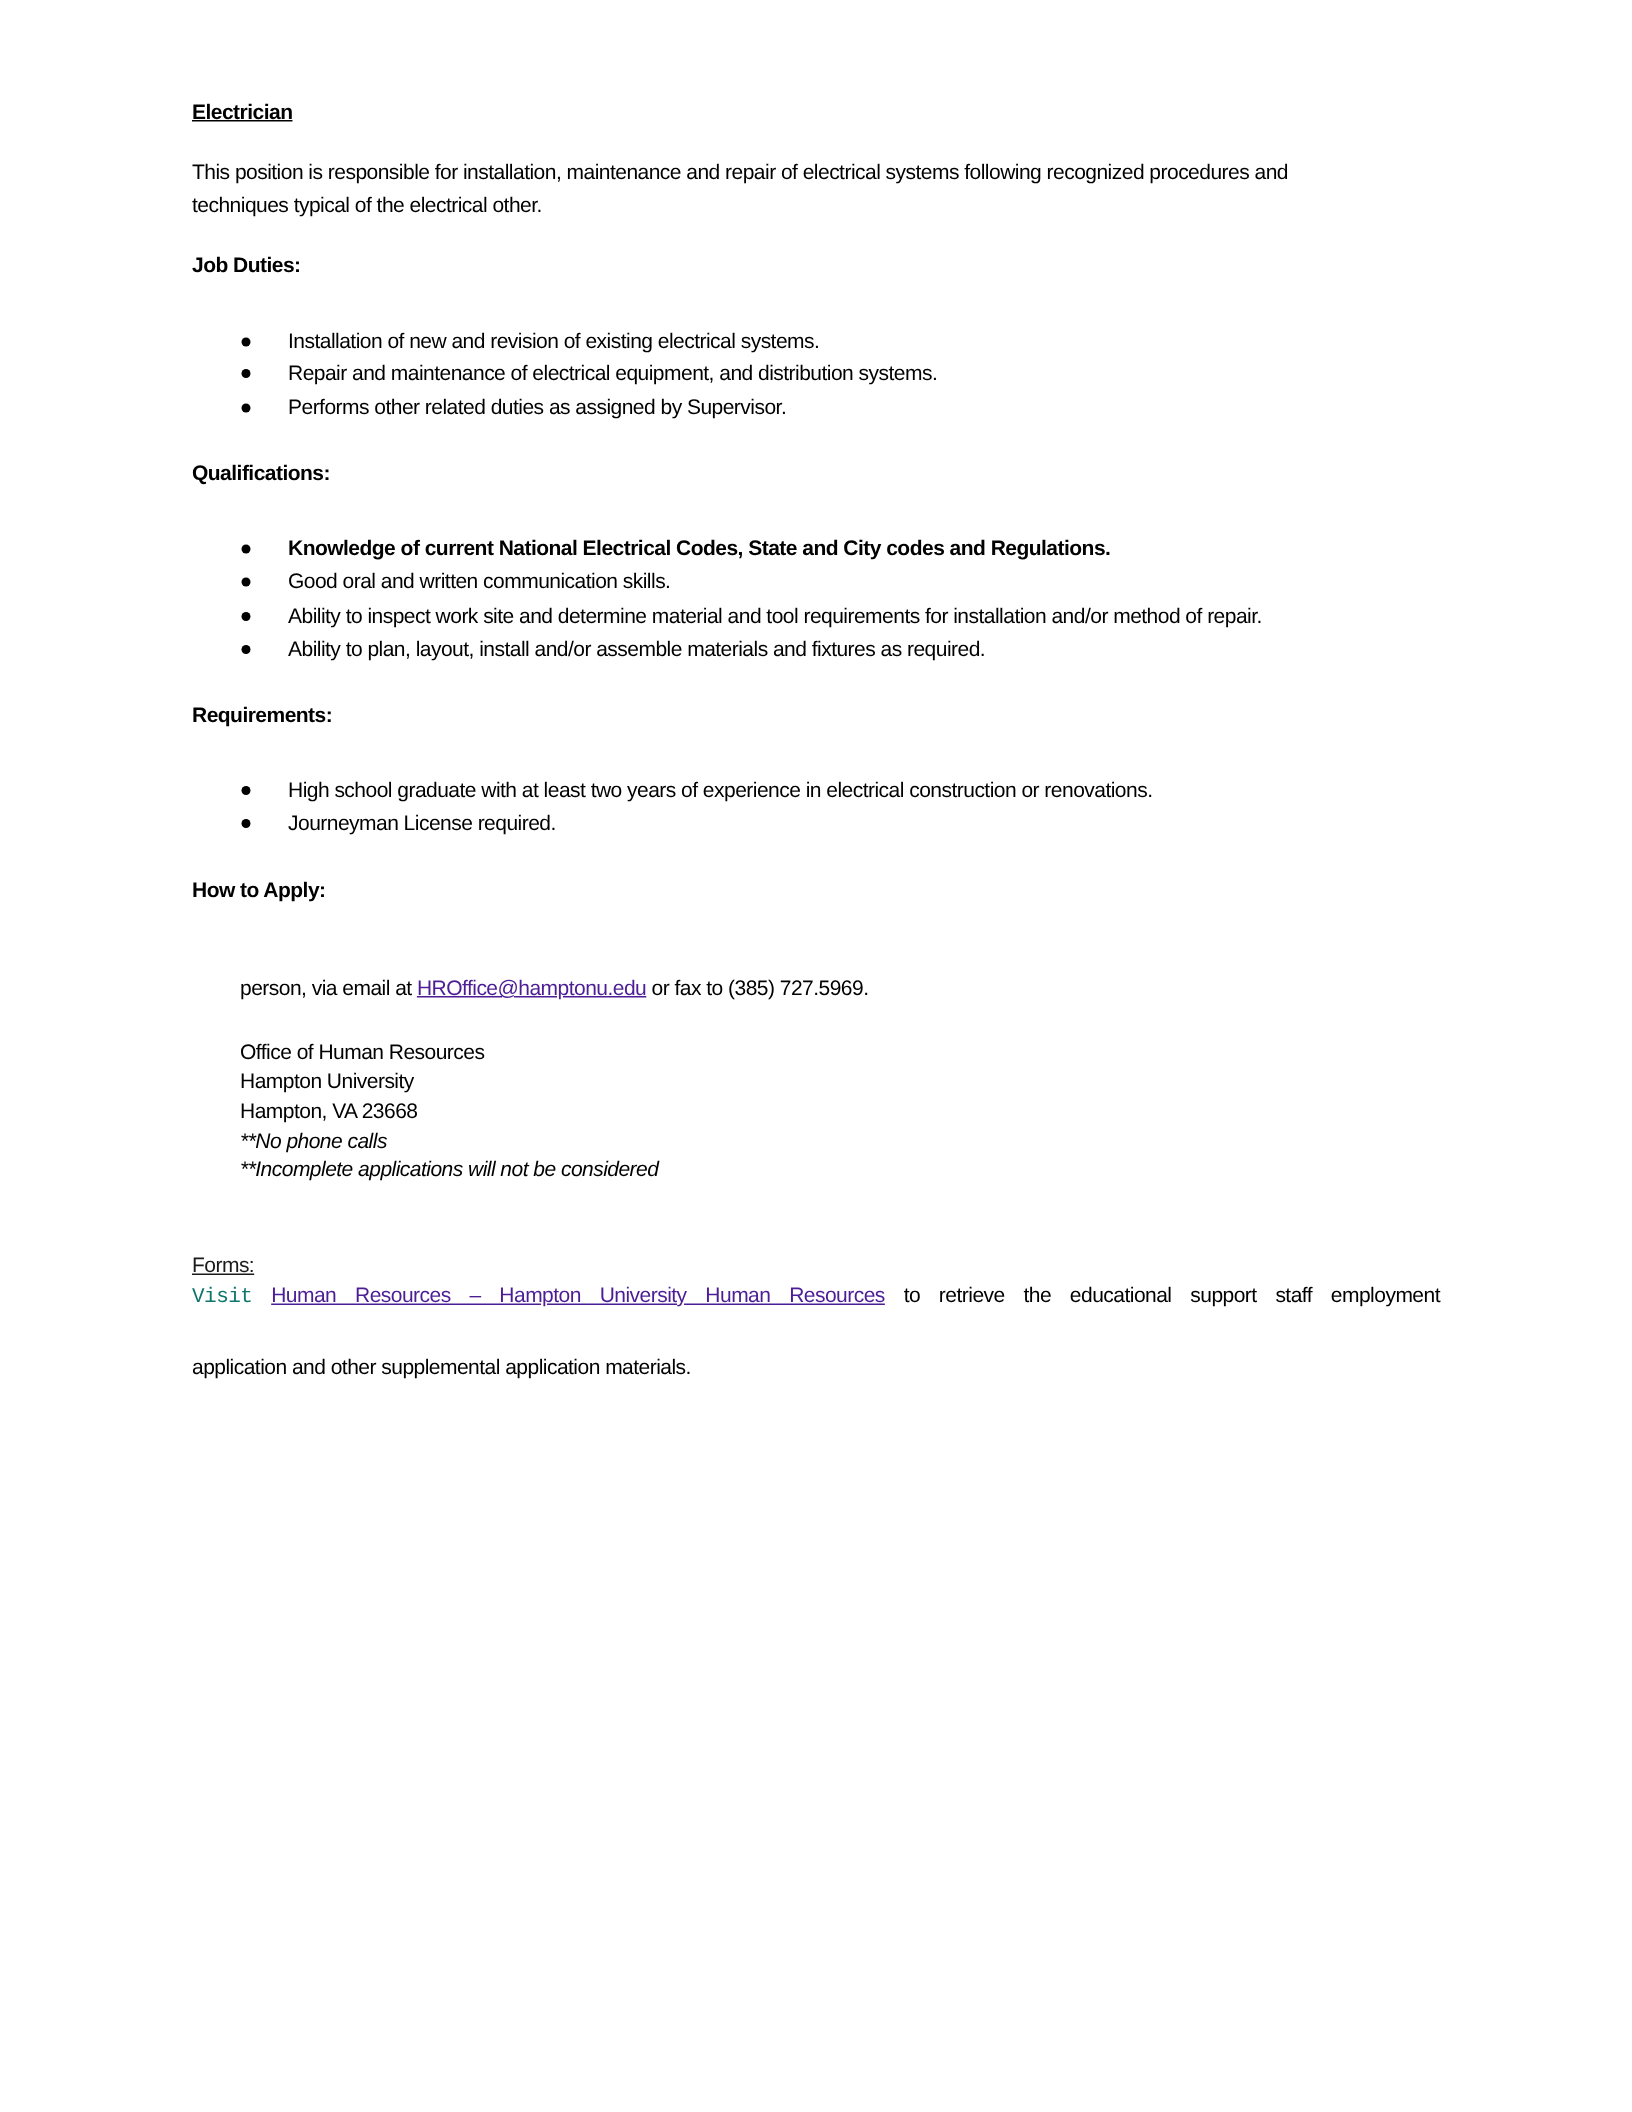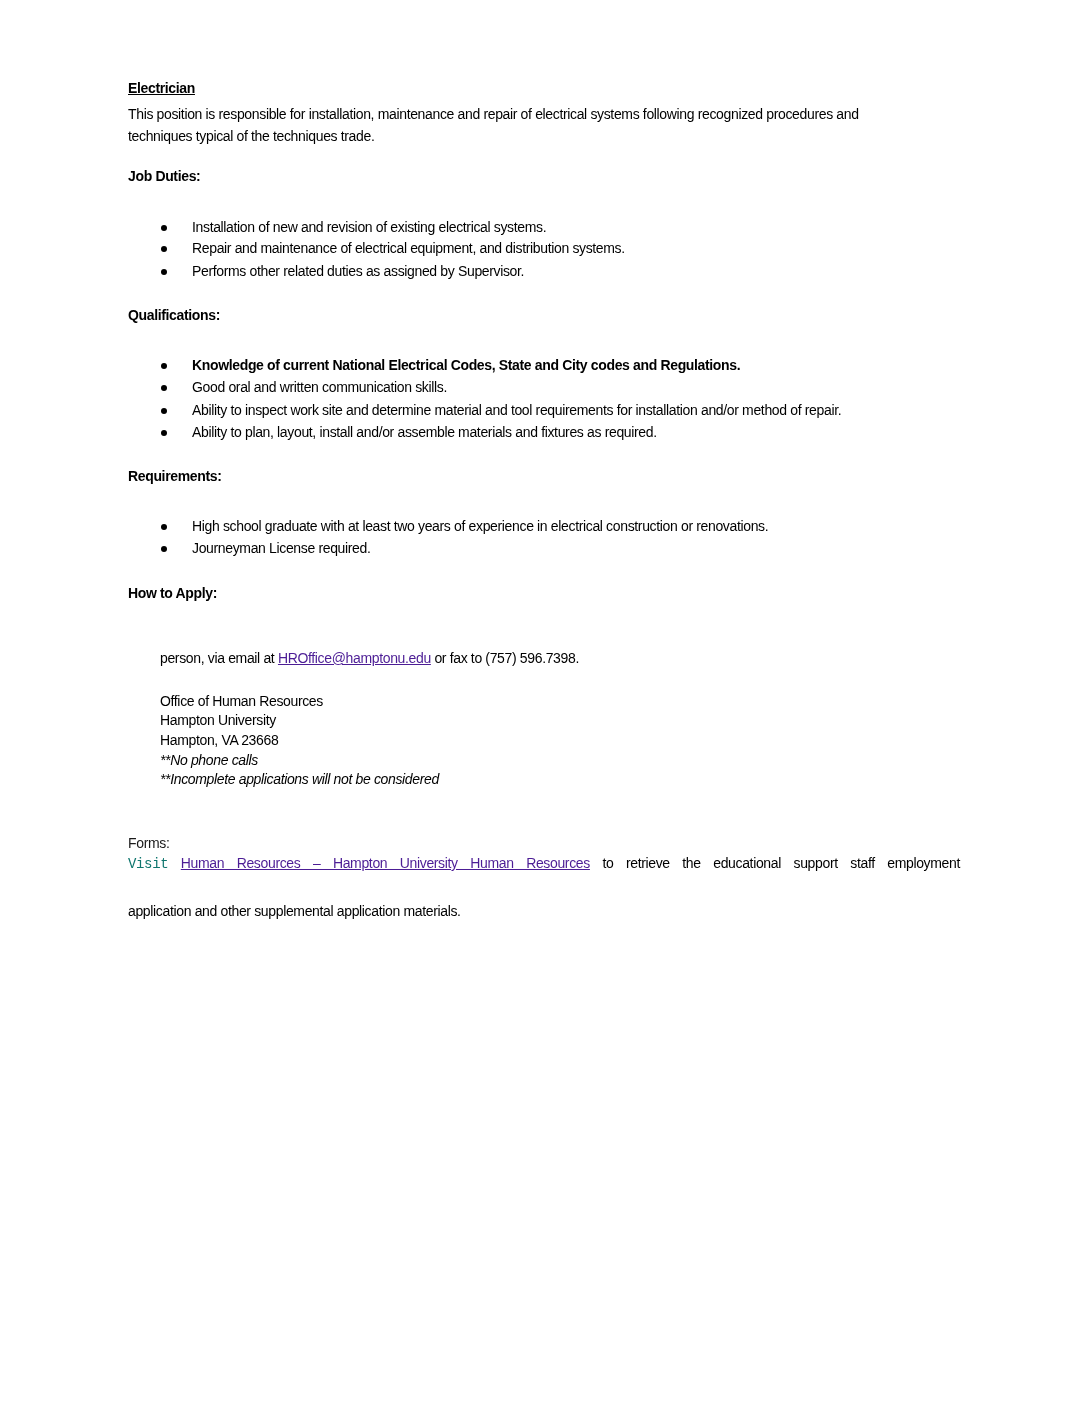--- a/index.html
+++ b/index.html
@@ -5,33 +5,33 @@
   html, body { margin: 0; padding: 0; background: #ffffff; }
   body { width: 1088px; height: 1408px; position: relative; overflow: hidden;
          font-family: "Liberation Sans", sans-serif; color: #000; font-size: 14px; }
   .page { position: absolute; left: 0; top: 0; width: 1088px; height: 1408px; }
   .abs { position: absolute; white-space: nowrap; letter-spacing: -0.35px; }
   .title { font-weight: bold; text-decoration: underline; }
   .heading { font-weight: bold; }
   .bullet { position: absolute; width: 6px; height: 6px; border-radius: 50%; background: #000; }
   .italic { font-style: italic; }
   a.link { color: #4c1d95; text-decoration: underline; }
-  .forms-label { color: #1a1a1a; }
+  .forms-label { color: #1a1a1a; text-decoration: underline; }
   .visit { color: #0f766e; font-family: Liberation Mono, monospace; }
   .justify { position: absolute; left: 128px; width: 832px; text-align: justify; text-align-last: justify; white-space: normal; letter-spacing: -0.35px; }
 </style>
 </head>
 <body>
 
 <div class="page">
 
-  <div class="abs title" style="left:128px; top:80px;text-align:right;">Electrician</div>
+  <div class="abs title" style="left:128px; top:66px;text-align:right;">Electrician</div>
 
   <div class="abs" style="left:128px; top:106px;">This position is responsible for installation, maintenance and repair of electrical systems following recognized procedures and</div>
-  <div class="abs" style="left:128px; top:128px;">techniques typical of the techniques trade.</div>
+  <div class="abs" style="left:128px; top:128px;">techniques typical of the electrical other.</div>
 
   <div class="abs heading" style="left:128px; top:168px;">Job Duties:</div>
 
   <span class="bullet" style="left:161px; top:225px;"></span>
   <div class="abs" style="left:192px; top:219px;">Installation of new and revision of existing electrical systems.</div>
   <span class="bullet" style="left:161px; top:246px;"></span>
   <div class="abs" style="left:192px; top:240px;">Repair and maintenance of electrical equipment, and distribution systems.</div>
   <span class="bullet" style="left:161px; top:269px;"></span>
   <div class="abs" style="left:192px; top:263px;">Performs other related duties as assigned by Supervisor.</div>
 
@@ -49,21 +49,21 @@
   <div class="abs heading" style="left:128px; top:468px;">Requirements:</div>
 
   <span class="bullet" style="left:161px; top:524px;"></span>
   <div class="abs" style="left:192px; top:518px;">High school graduate with at least two years of experience in electrical construction or renovations.</div>
   <span class="bullet" style="left:161px; top:546px;"></span>
   <div class="abs" style="left:192px; top:540px;">Journeyman License required.</div>
 
   <div class="abs heading" style="left:128px; top:585px;">How to Apply:</div>
 
   <div class="abs" style="left:160px; top:650px;">
-    <span>person, via email at </span><a class="link" href="#">HROffice@hamptonu.edu</a><span> or fax to (757) 596.7398.</span>
+    <span>person, via email at </span><a class="link" href="#">HROffice@hamptonu.edu</a><span> or fax to (385) 727.5969.</span>
   </div>
 
   <div class="abs" style="left:160px; top:693px;">Office of Human Resources</div>
   <div class="abs" style="left:160px; top:712px;">Hampton University</div>
   <div class="abs" style="left:160px; top:732px;">Hampton, VA 23668</div>
   <div class="abs italic" style="left:160px; top:752px;">**No phone calls</div>
   <div class="abs italic" style="left:160px; top:771px;">**Incomplete applications will not be considered</div>
 
   <div class="abs forms-label" style="left:128px; top:835px;">Forms:</div>
 

